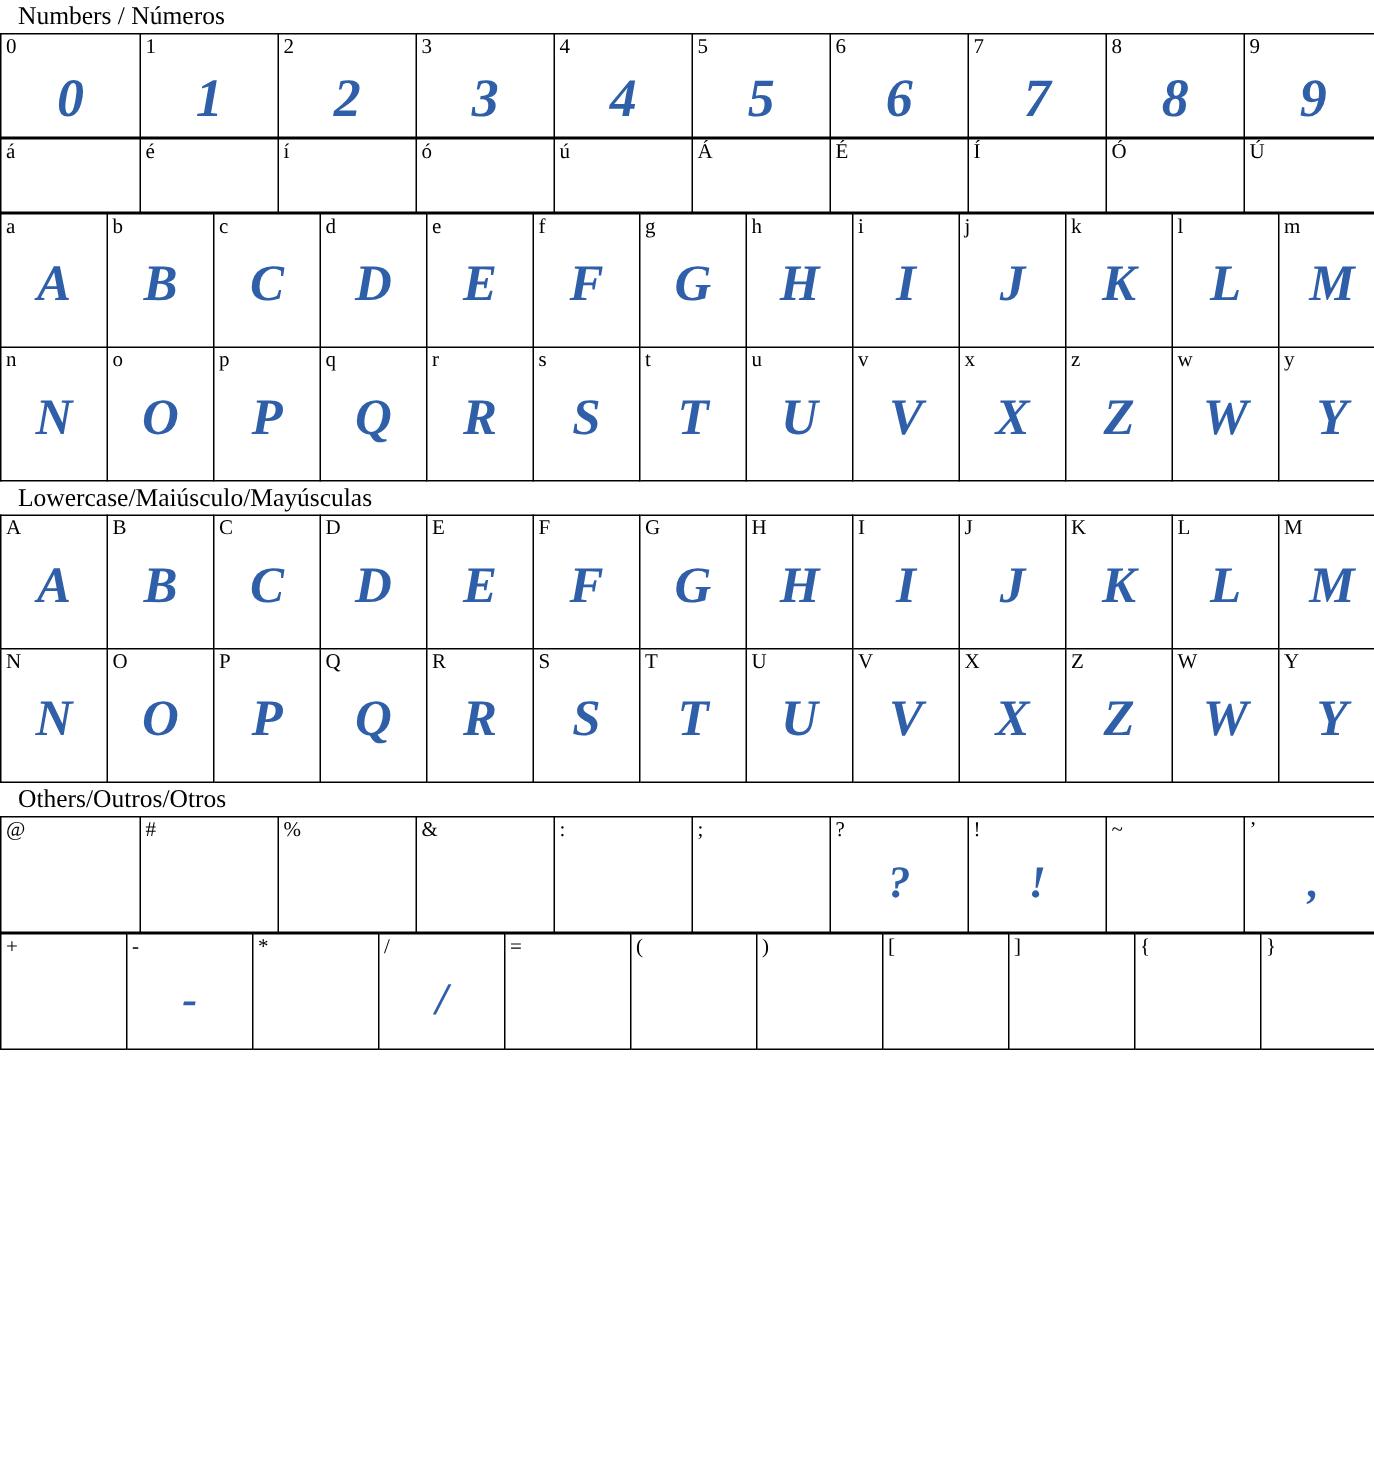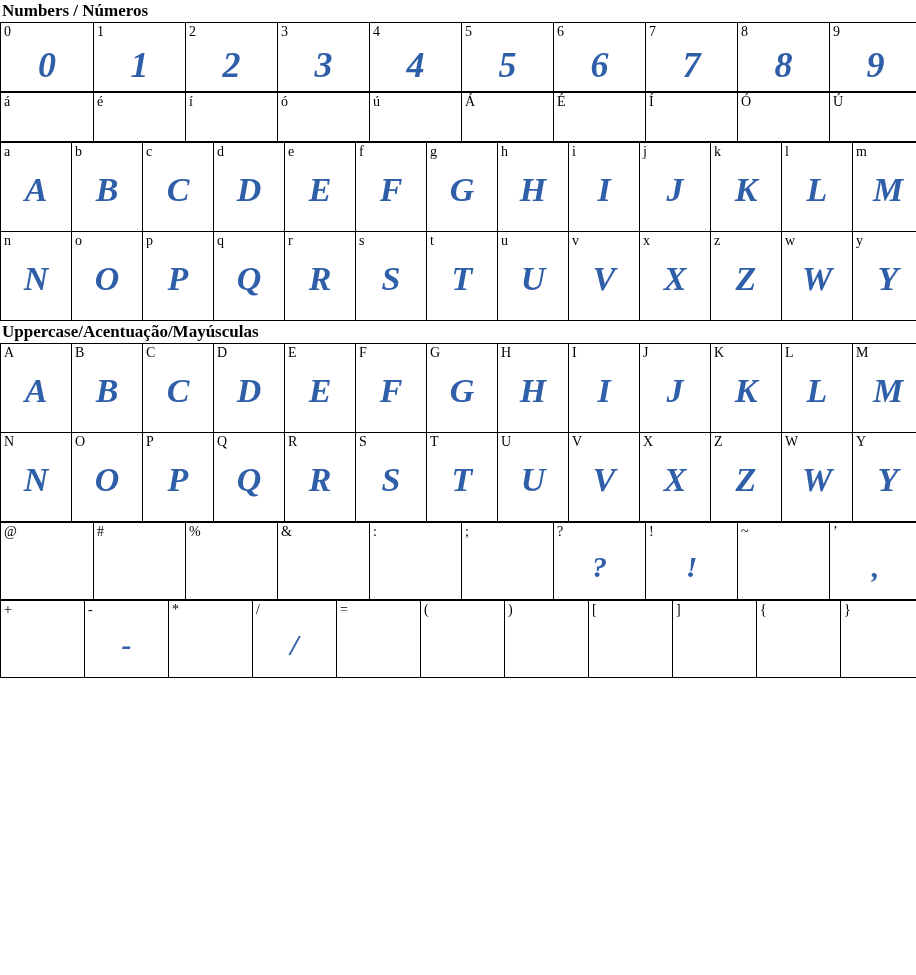--- a/index.html
+++ b/index.html
@@ -14,24 +14,24 @@
     color: #000000;
     overflow: hidden;
   }
   .page {
     position: relative;
     width: 916px;
     height: 975px;
   }
   .section-title {
     font-family: "Liberation Serif", serif;
-    font-weight: bold;
+    font-weight: normal;
     font-size: 17px;
     line-height: 22px;
-    padding-left: 2px;
+    padding-left: 12px;
     color: #000000;
   }
   table.grid {
     border-collapse: collapse;
     table-layout: fixed;
     width: 914px;
     margin: 0;
   }
   table.grid td {
     border: 1px solid #000000;
@@ -381,21 +381,21 @@
       <td>
             <div class="cell">
               <span class="label">y</span>
               <span class="glyph">Y</span>
             </div>
           </td>
     </tr>
   </tbody>
     </table>
 
-  <div class="section-title">Uppercase/Acentuação/Mayúsculas</div>
+  <div class="section-title">Lowercase/Maiúsculo/Mayúsculas</div>
   <table class="grid">
     <tbody>
         <tr class="r-upp">
       <td style="width:70px">
             <div class="cell">
               <span class="label">A</span>
               <span class="glyph">A</span>
             </div>
           </td>
       <td style="width:70px">
@@ -547,20 +547,21 @@
       <td>
             <div class="cell">
               <span class="label">Y</span>
               <span class="glyph">Y</span>
             </div>
           </td>
     </tr>
   </tbody>
     </table>
 
+  <div class="section-title">Others/Outros/Otros</div>
   <table class="grid">
     <tbody>
         <tr class="r-oth">
       <td style="width:92px">
             <div class="cell">
               <span class="label">@</span>
               <span class="glyph"></span>
             </div>
           </td>
       <td style="width:91px">

